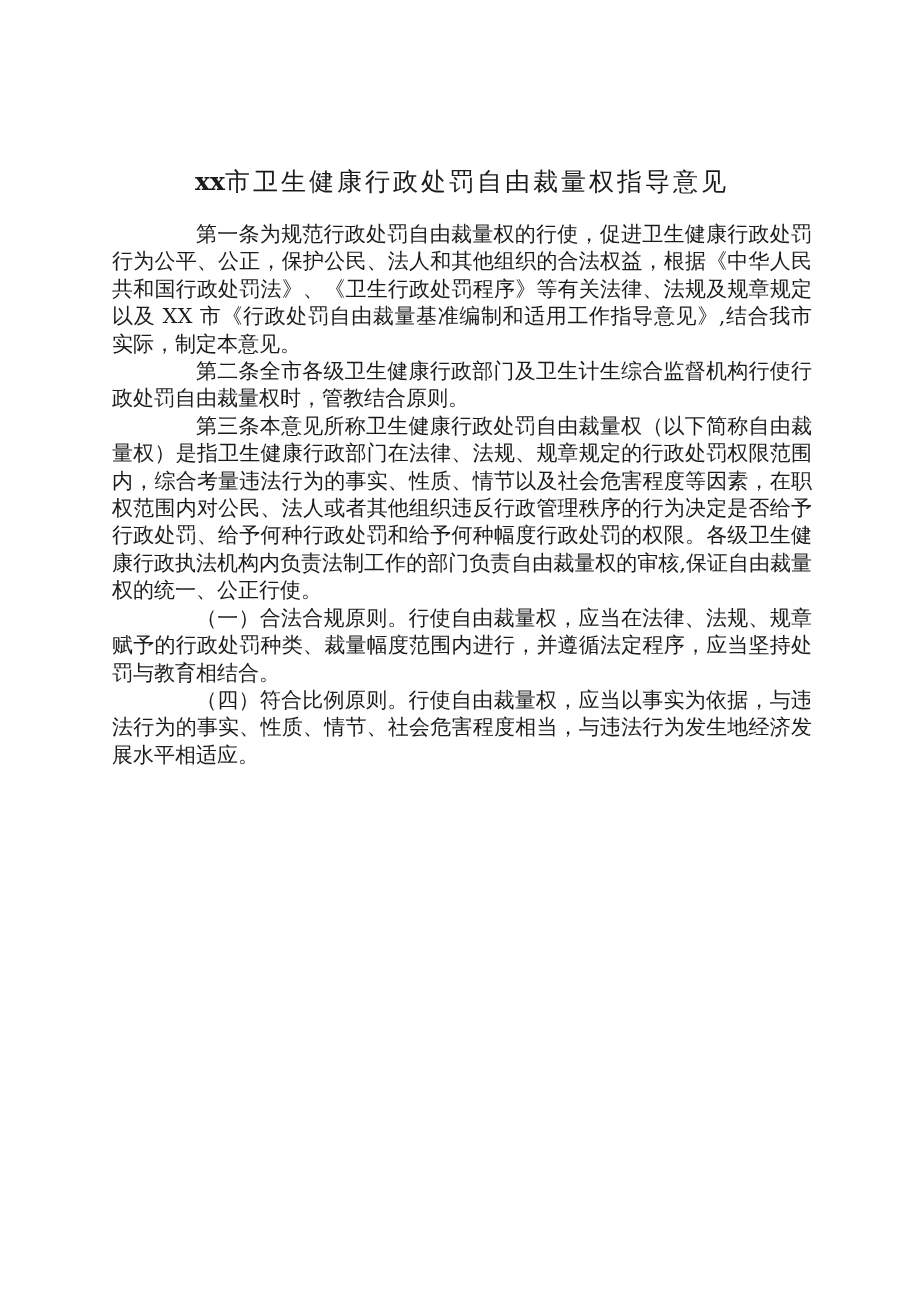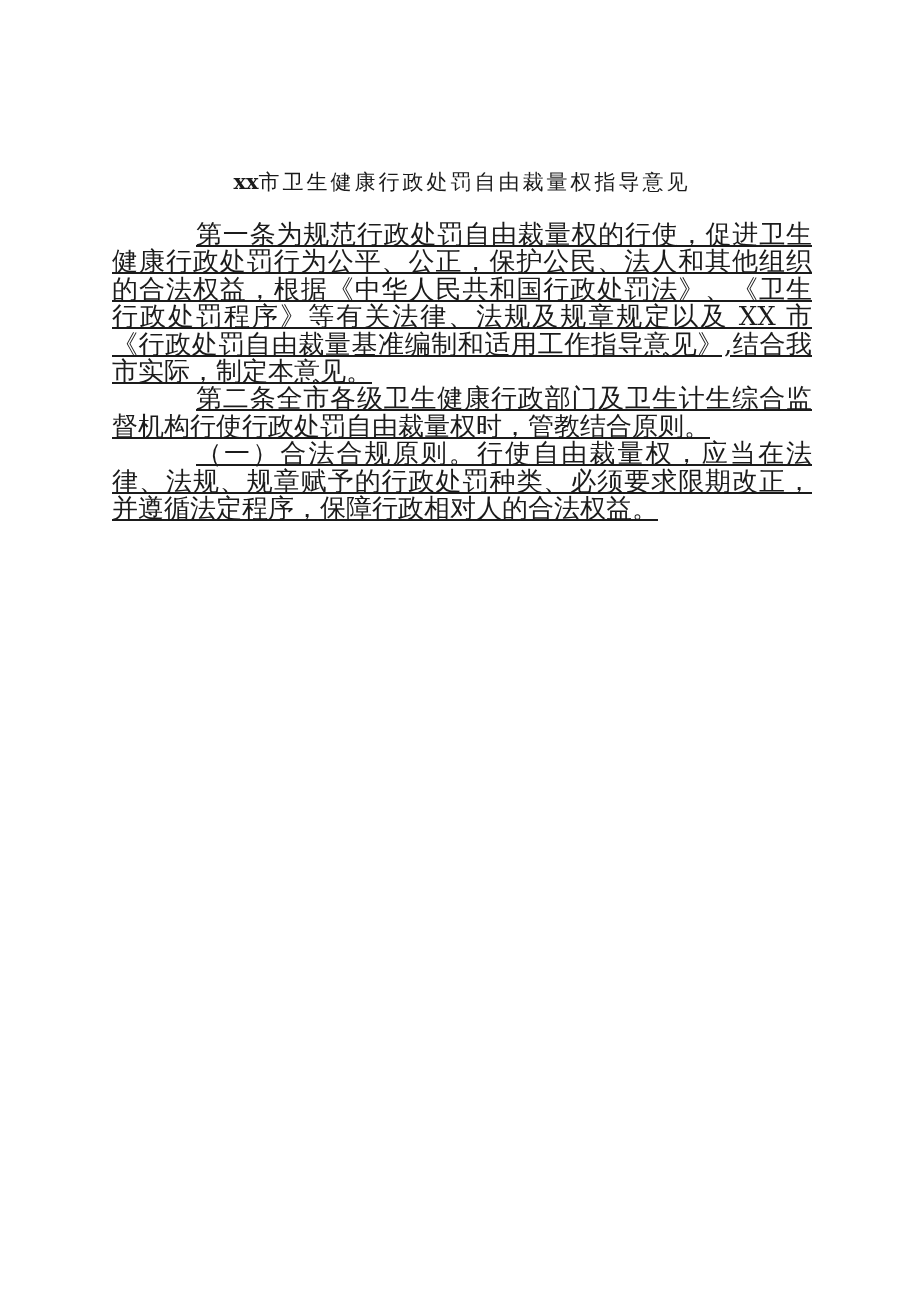--- a/index.html
+++ b/index.html
@@ -13,47 +13,48 @@
     height: 1301px;
     background: #ffffff;
     box-sizing: border-box;
     padding: 165px 108px 0 112px;
     overflow: hidden;
     font-family: "DejaVu Serif", "Liberation Serif", serif;
     color: #1b1b1b;
   }
   .doc-title {
     margin: 0 0 22px 0;
-    font-size: 21px;
+    font-size: 25px;
     font-weight: normal;
     line-height: 34px;
     text-align: center;
     letter-spacing: 3px;
     white-space: nowrap;
   }
   .doc-title .latin-prefix {
     font-weight: bold;
     letter-spacing: 0;
     font-family: "DejaVu Serif", "Liberation Serif", serif;
   }
   .doc-body p {
     margin: 0;
-    font-size: 26px;
+    font-size: 21px;
     line-height: 27.4px;
     text-align: justify;
     text-justify: inter-ideograph;
     text-indent: 84px;
     word-break: break-all;
-    text-decoration: underline;
   }
 </style>
 </head>
 <body>
 
 <div class="page">
   <h1 class="doc-title"><span class="latin-prefix">xx</span><span>市卫生健康行政处罚自由裁量权指导意见</span></h1>
 
   <div class="doc-body">
     <p>第一条为规范行政处罚自由裁量权的行使，促进卫生健康行政处罚行为公平、公正，保护公民、法人和其他组织的合法权益，根据《中华人民共和国行政处罚法》、《卫生行政处罚程序》等有关法律、法规及规章规定以及 XX 市《行政处罚自由裁量基准编制和适用工作指导意见》,结合我市实际，制定本意见。</p>
     <p>第二条全市各级卫生健康行政部门及卫生计生综合监督机构行使行政处罚自由裁量权时，管教结合原则。</p>
-    <p>（一）合法合规原则。行使自由裁量权，应当在法律、法规、规章赋予的行政处罚种类、必须要求限期改正，并遵循法定程序，保障行政相对人的合法权益。</p>
+    <p>第三条本意见所称卫生健康行政处罚自由裁量权（以下简称自由裁量权）是指卫生健康行政部门在法律、法规、规章规定的行政处罚权限范围内，综合考量违法行为的事实、性质、情节以及社会危害程度等因素，在职权范围内对公民、法人或者其他组织违反行政管理秩序的行为决定是否给予行政处罚、给予何种行政处罚和给予何种幅度行政处罚的权限。各级卫生健康行政执法机构内负责法制工作的部门负责自由裁量权的审核,保证自由裁量权的统一、公正行使。</p>
+    <p>（一）合法合规原则。行使自由裁量权，应当在法律、法规、规章赋予的行政处罚种类、裁量幅度范围内进行，并遵循法定程序，应当坚持处罚与教育相结合。</p>
+    <p>（四）符合比例原则。行使自由裁量权，应当以事实为依据，与违法行为的事实、性质、情节、社会危害程度相当，与违法行为发生地经济发展水平相适应。</p>
   </div>
 </div>
 
 </body></html>

